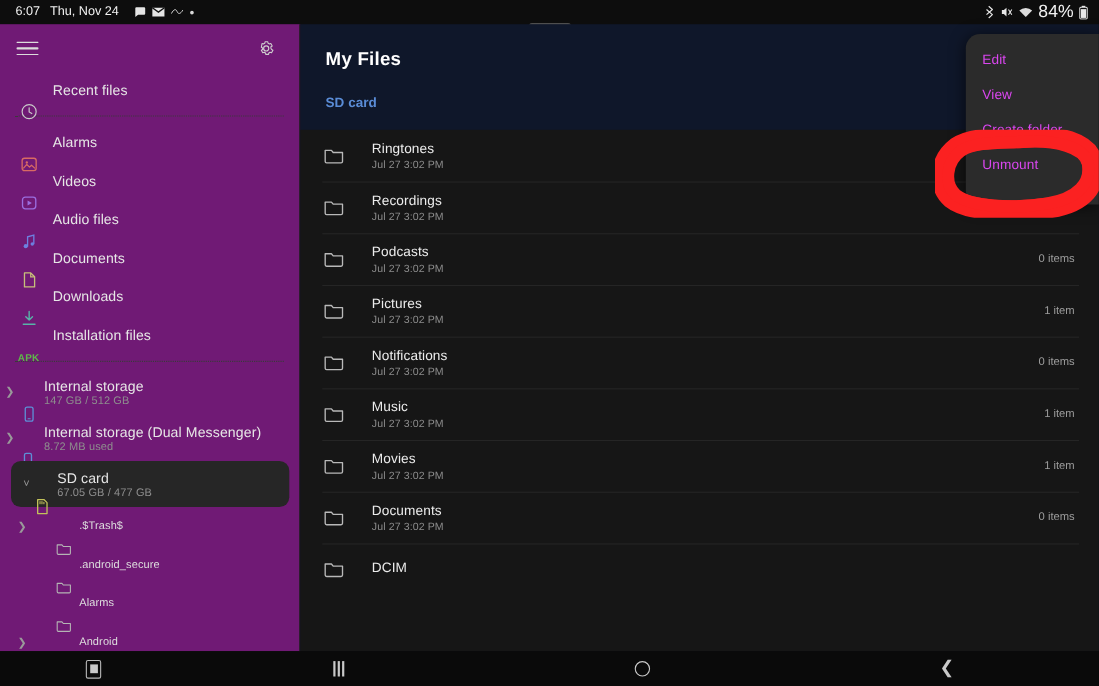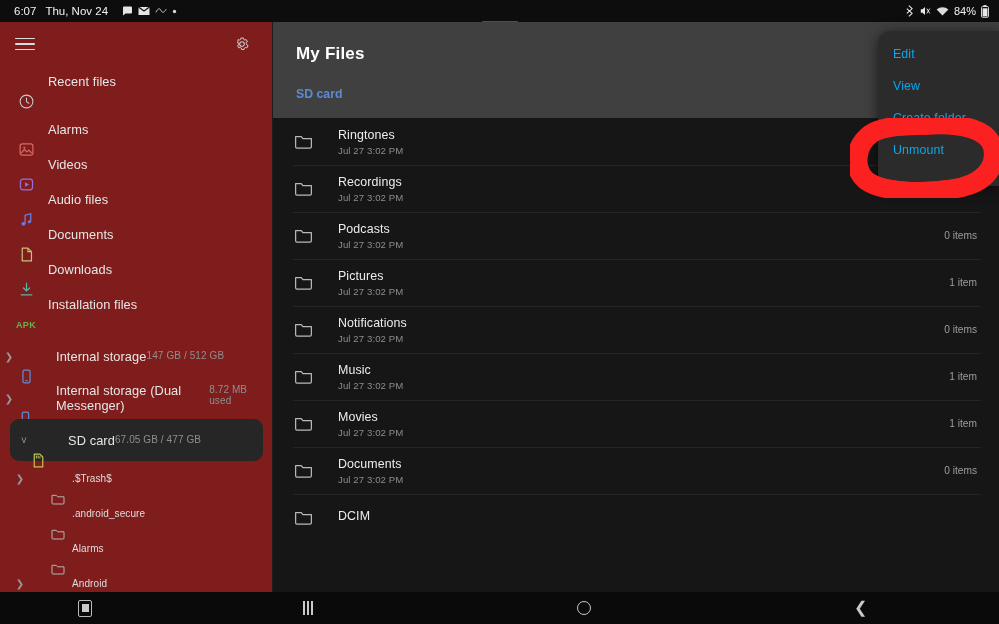--- a/index.html
+++ b/index.html
@@ -14,65 +14,65 @@
   
   .statusbar {
     position: absolute; top: 0; left: 0; width: 999px; height: 22px;
     background: #0d0d0d; display: flex; align-items: center;
     padding: 0 10px 0 14px; color: #e8e8e8; font-size: 11.5px;
   }
   .sb-left { display: flex; align-items: center; gap: 9px; }
   .sb-time { font-size: 11.5px; color: #f2f2f2; }
   .sb-date { font-size: 11.5px; color: #f2f2f2; }
   .sb-icons { display: flex; align-items: center; gap: 5px; margin-left: 4px; }
-  .sb-right { margin-left: auto; display: flex; align-items: center; gap: 5px; font-size: 11px; color: #f2f2f2; }
+  .sb-right { margin-left: auto; display: flex; align-items: center; gap: 5px; font-size: 16px; color: #f2f2f2; }
 
   
   .drag-handle {
     position: absolute; top: 21px; left: 50%; transform: translateX(-50%);
     width: 38px; height: 5px; border-radius: 3px; background: #4e4e4e;
   }
 
   
   .sidebar {
     position: absolute; top: 22px; left: 0; width: 273px; height: 570px;
-    background: #7f1d1d; overflow: hidden;
+    background: #701a75; overflow: hidden;
     border-right: 1px solid #1d1d1d;
   }
   .sb-top { display: flex; align-items: center; justify-content: space-between; padding: 14px 22px 12px 15px; }
   .hamburger { width: 20px; display: flex; flex-direction: column; gap: 4px; cursor: pointer; }
   .hamburger i { display: block; height: 1.6px; background: #dcdcdc; border-radius: 1px; }
   .gear { width: 16px; height: 16px; cursor: pointer; }
 
   .nav-item {
     display: flex; align-items: center; height: 35px;
     padding: 0 14px; cursor: pointer; position: relative;
   }
   .nav-ico { width: 24px; min-width: 24px; display: flex; align-items: center; justify-content: center; margin-top: 40px; }
   .nav-label { margin-left: 10px; font-size: 12.8px; color: #e6e6e6; letter-spacing: .1px; }
   .nav-sub { font-size: 10px; color: #8e8e8e; margin-top: 1px; letter-spacing: .1px; }
-  .nav-text { display: flex; flex-direction: row; margin-left: 18px; }
+  .nav-text { display: flex; flex-direction: column; margin-left: 2px; }
   .nav-text .nav-label { margin-left: 0; }
   .dotted {
     height: 0; border-top: 1px dotted #3a3a3a; margin: 6px 14px 6px 14px;
   }
   .chev {
     position: absolute; left: 3px; width: 12px; display: flex; align-items: center;
     justify-content: center; color: #9a9a9a; font-size: 10px; cursor: pointer;
   }
   .nav-item.selected {
     background: #262626; border-radius: 9px; margin: 0 10px; padding-left: 4px; width: 253px;
   }
   .nav-item.selected .nav-ico { margin-left: 12px; }
   .sub-item { padding-left: 30px; height: 35px; }
   .sub-item .nav-label { font-size: 10px; color: #dedede; margin-left: 2px; }
   .sub-item .chev { left: 14px; }
 
   
-  .main { position: absolute; top: 22px; left: 273px; width: 726px; height: 570px; background: #404040; }
+  .main { position: absolute; top: 22px; left: 273px; width: 726px; height: 570px; background: #0f172a; }
   .main-title { font-size: 17px; font-weight: bold; color: #fff; padding: 22px 0 0 23px; letter-spacing: .2px; }
   .breadcrumb { padding: 20px 0 0 23px; }
   .breadcrumb span { font-size: 12.3px; color: #5a8cd6; cursor: pointer; font-weight: bold; }
 
   .filelist {
     position: absolute; top: 96px; left: 0; width: 726px; height: 474px;
     background: #161616; overflow: hidden;
   }
   .file-row {
     display: flex; align-items: center; height: 47px; padding: 0 22px 0 20px;
@@ -90,21 +90,21 @@
 
   
   .menu {
     position: absolute; top: 31px; left: 878px; width: 121px; height: 155px;
     background: #2b2b2b; border-radius: 13px 0 0 13px; z-index: 40;
     box-shadow: 0 2px 14px rgba(0,0,0,.6);
     padding-top: 7px;
   }
   .menu-item {
     height: 32px; display: flex; align-items: center; padding-left: 15px;
-    font-size: 12.4px; color: #0ea5e9; cursor: pointer; letter-spacing: .1px;
+    font-size: 12.4px; color: #d946ef; cursor: pointer; letter-spacing: .1px;
   }
 
   
   .annot { position: absolute; top: 118px; left: 850px; z-index: 60; pointer-events: none; }
 
   
   .navbar {
     position: absolute; bottom: 0; left: 0; width: 999px; height: 32px;
     background: #0a0a0a; display: flex; align-items: center;
   }

